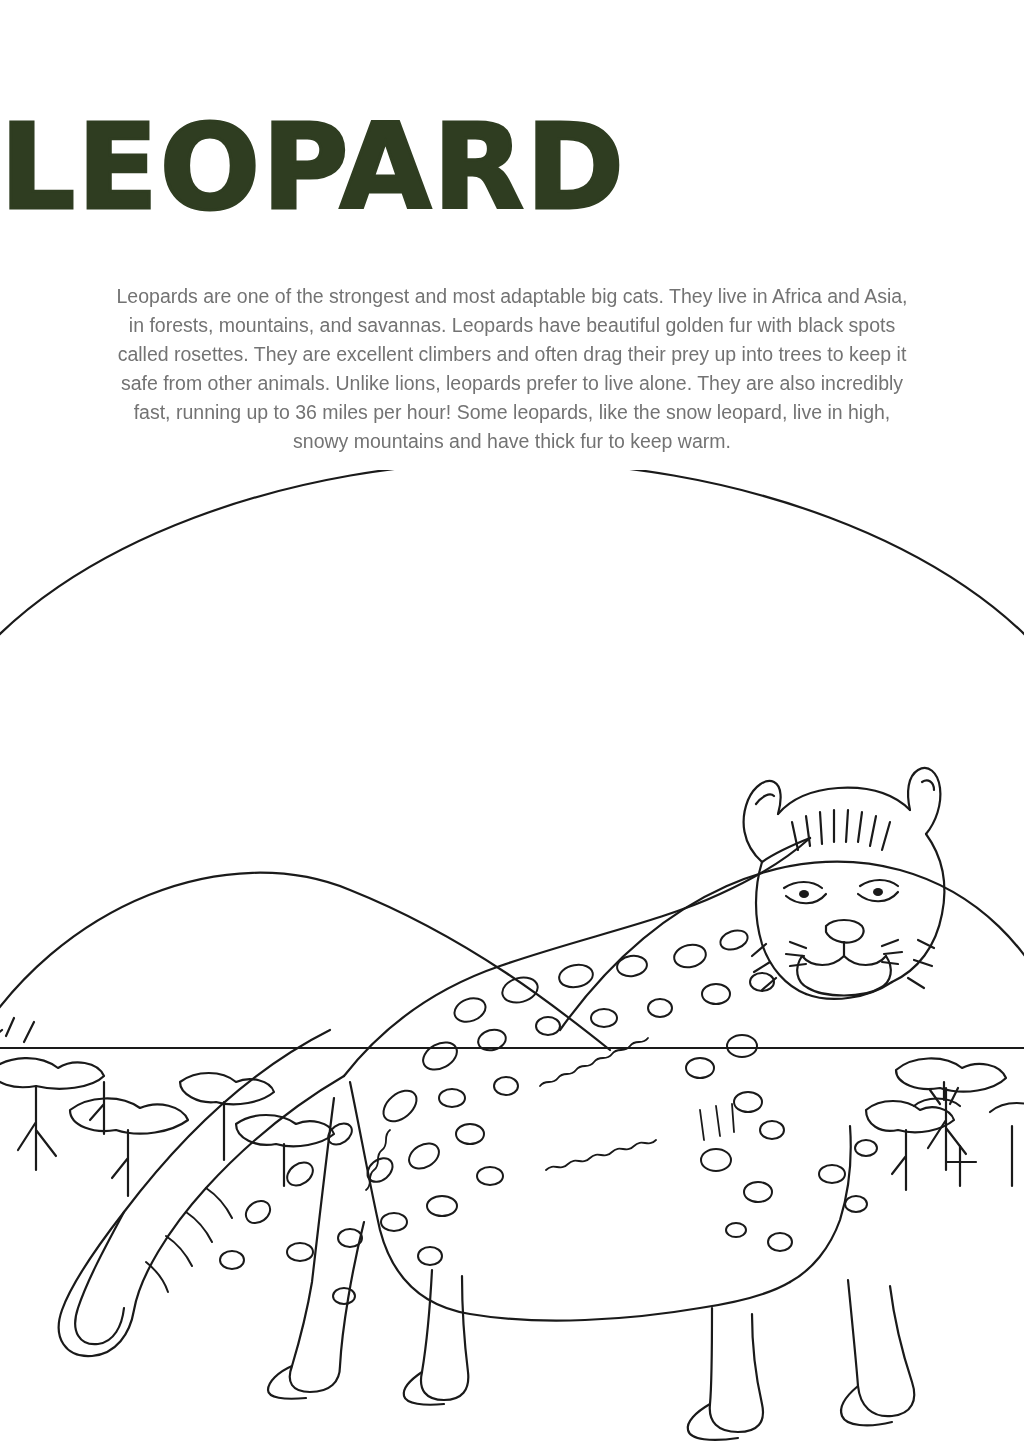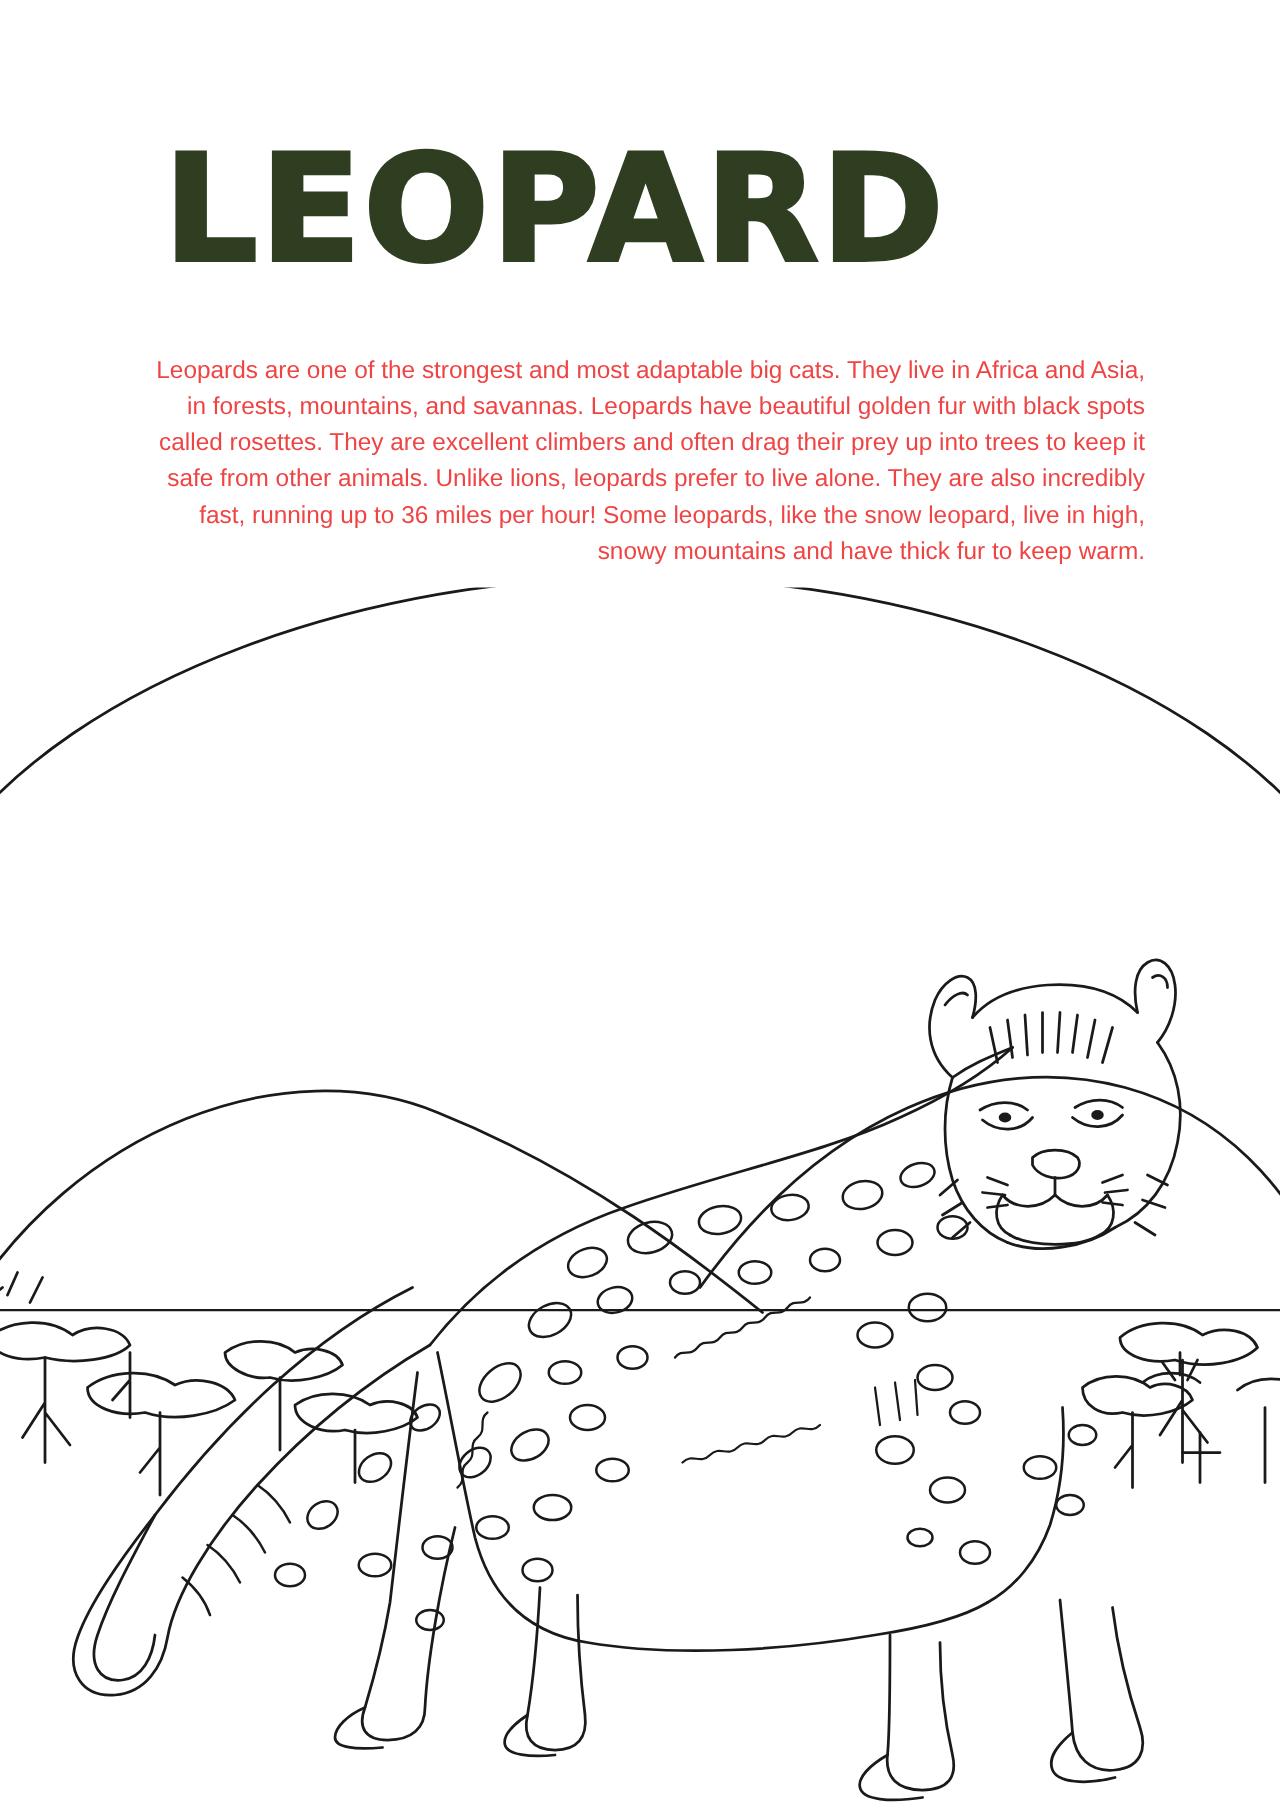--- a/index.html
+++ b/index.html
@@ -17,39 +17,39 @@
   .page {
     position: absolute;
     inset: 0;
     background: #ffffff;
   }
   .title {
     position: absolute;
     top: 108px;
     left: 0;
     width: 888px;
-    text-align: center;
+    text-align: left;
     font-family: "DejaVu Sans", sans-serif;
     font-weight: bold;
     font-size: 118px;
     line-height: 1.0;
     letter-spacing: 2px;
     color: #2f3d21;
     -webkit-text-stroke: 3px #2f3d21;
   }
   .description {
     position: absolute;
     top: 282px;
     left: 108px;
     width: 808px;
-    text-align: right;
+    text-align: center;
     font-family: "Liberation Sans", sans-serif;
     font-size: 19.5px;
     line-height: 29px;
-    color: #ef4444;
+    color: #737373;
   }
   .art {
     position: absolute;
     top: 470px;
     left: 0;
     width: 1024px;
     height: 978px;
   }
   .art svg {
     display: block;

